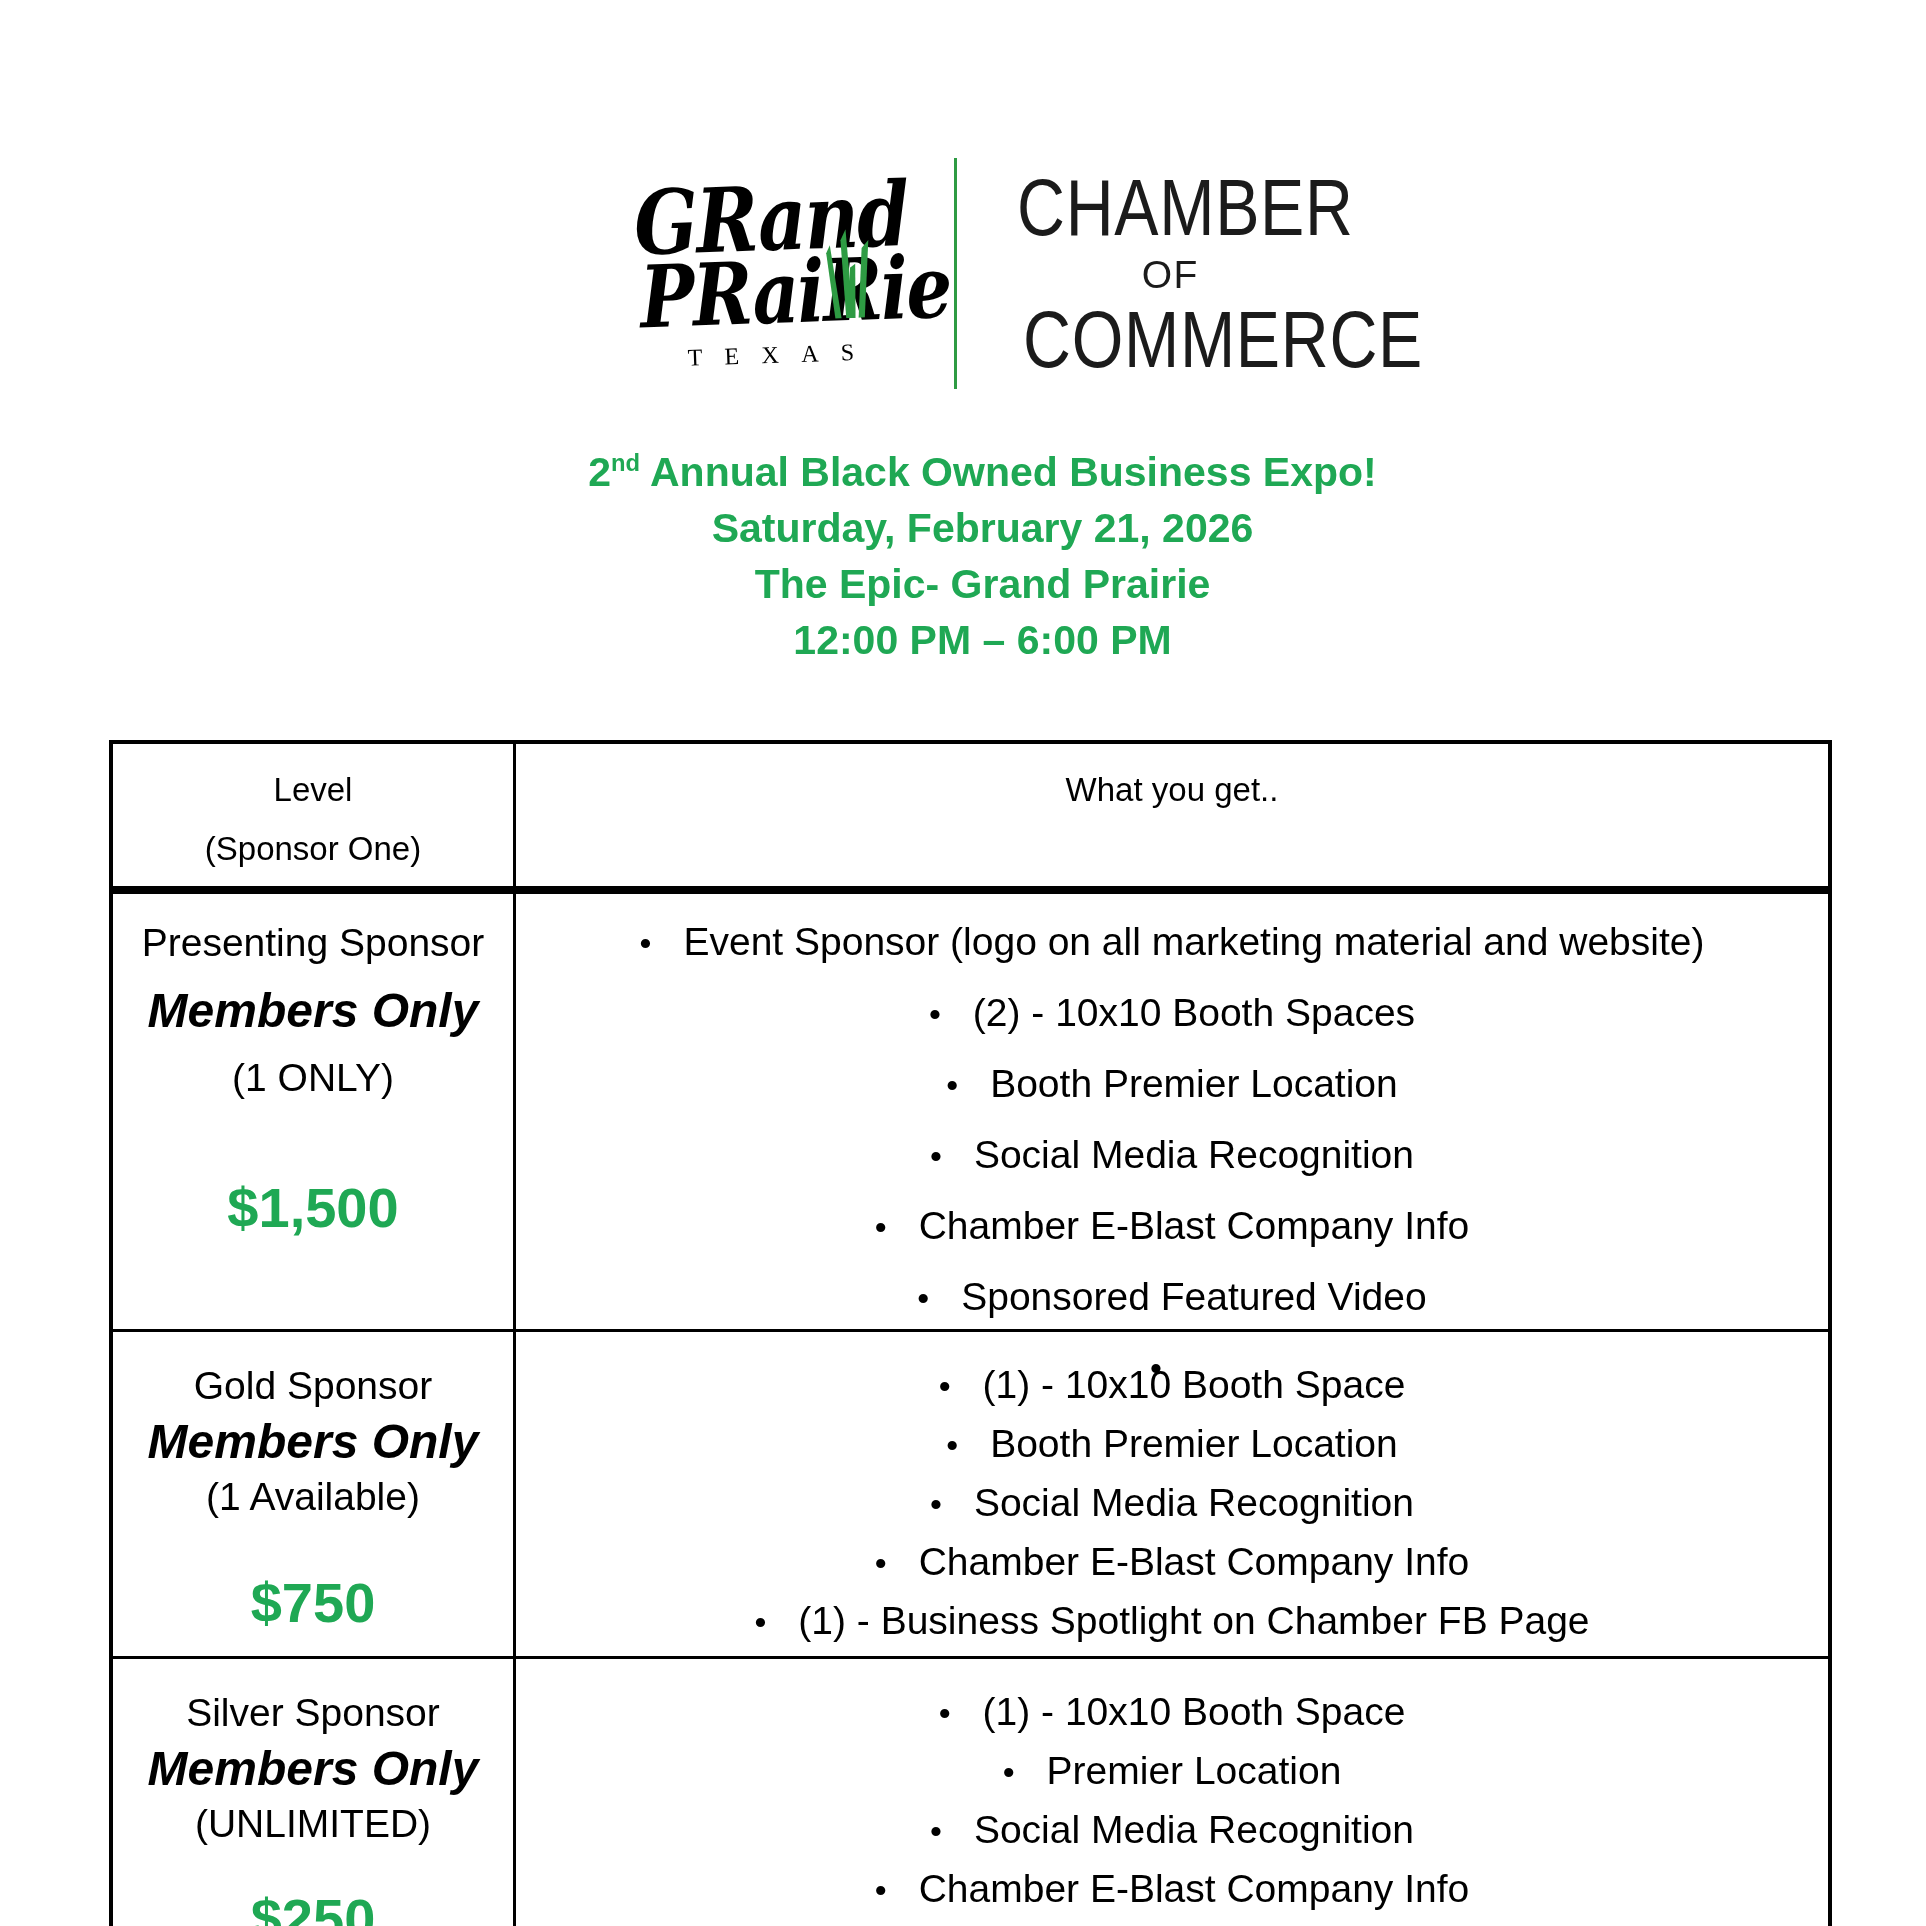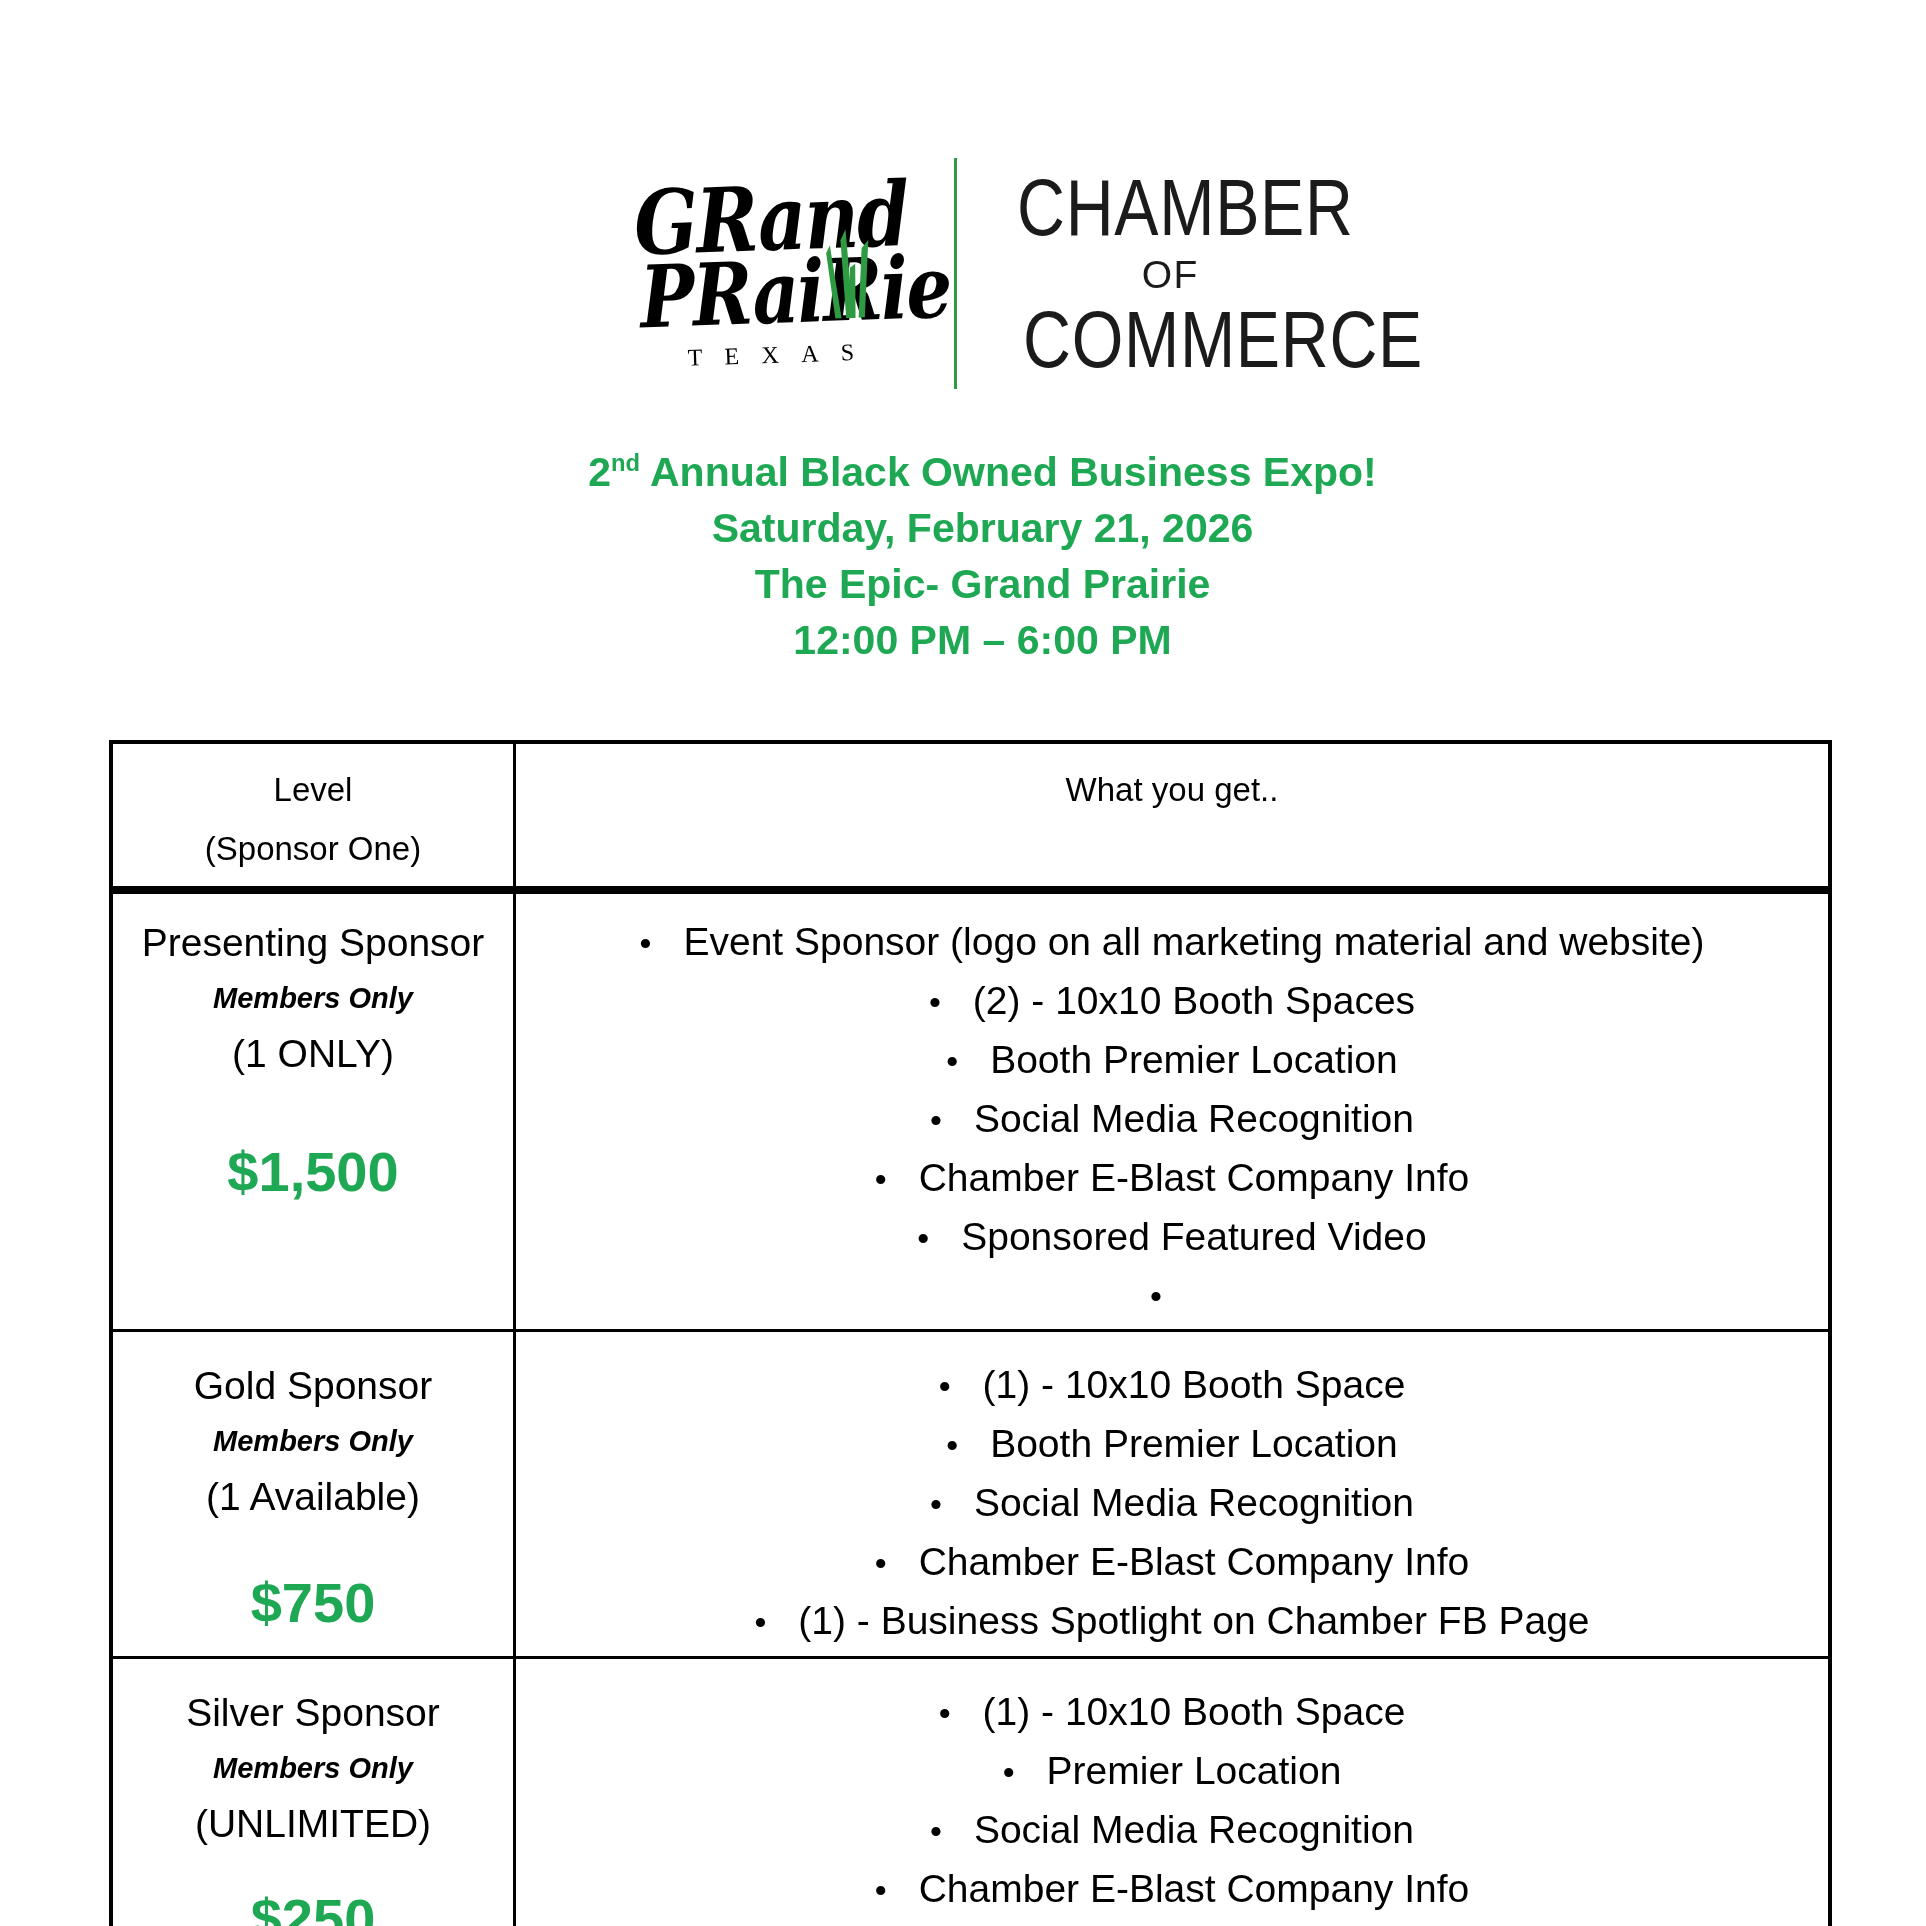--- a/index.html
+++ b/index.html
@@ -28,25 +28,25 @@
     font-weight:bold;font-size:41px;line-height:56px;}
   .event-title sup{font-size:0.58em;vertical-align:super;line-height:0;}
   
   .tbl{position:absolute;left:109px;top:740px;width:1723px;box-sizing:border-box;
     border:4.6px solid #000;display:grid;
     grid-template-columns:403px 1fr;
     grid-template-rows:142px 443px 327px 316px 211px;}
   .cell{box-sizing:border-box;display:flex;flex-direction:column;align-items:center;min-height:0;}
   .cell.left{border-right:3.9px solid #000;}
   .cell.body{border-top:3.9px solid #000;}
-  .cell.thick-top{border-top:8.5px solid #000;}
+  .cell.thick-top{border-top:8.5px solid #000;gap:12px;}
   .cell.hdr{padding-top:16px;}
   .hdr-line{font-size:33px;line-height:59px;text-align:center;}
   .level-name{font-size:39px;line-height:58px;text-align:center;}
-  .membership{font-size:29px;font-weight:bold;font-style:italic;line-height:53px;text-align:center;}
+  .membership{font-size:48px;font-weight:bold;font-style:italic;line-height:53px;text-align:center;}
   .availability{font-size:39px;line-height:58px;text-align:right;}
   .price{font-weight:bold;font-size:56px;line-height:67px;text-align:center;}
   .row1.left{padding-top:20px;}
   .row2.left,.row3.left{padding-top:25.4px;}
   .row1 .price{margin-top:55px;}
   .row2 .price,.row3 .price{margin-top:auto;margin-bottom:20px;}
   .row1.right{padding-top:19px;}
   .row2.right,.row3.right{padding-top:24px;}
   .benefit{font-size:39px;line-height:58px;text-align:center;width:100%;
     display:flex;justify-content:center;align-items:baseline;}

